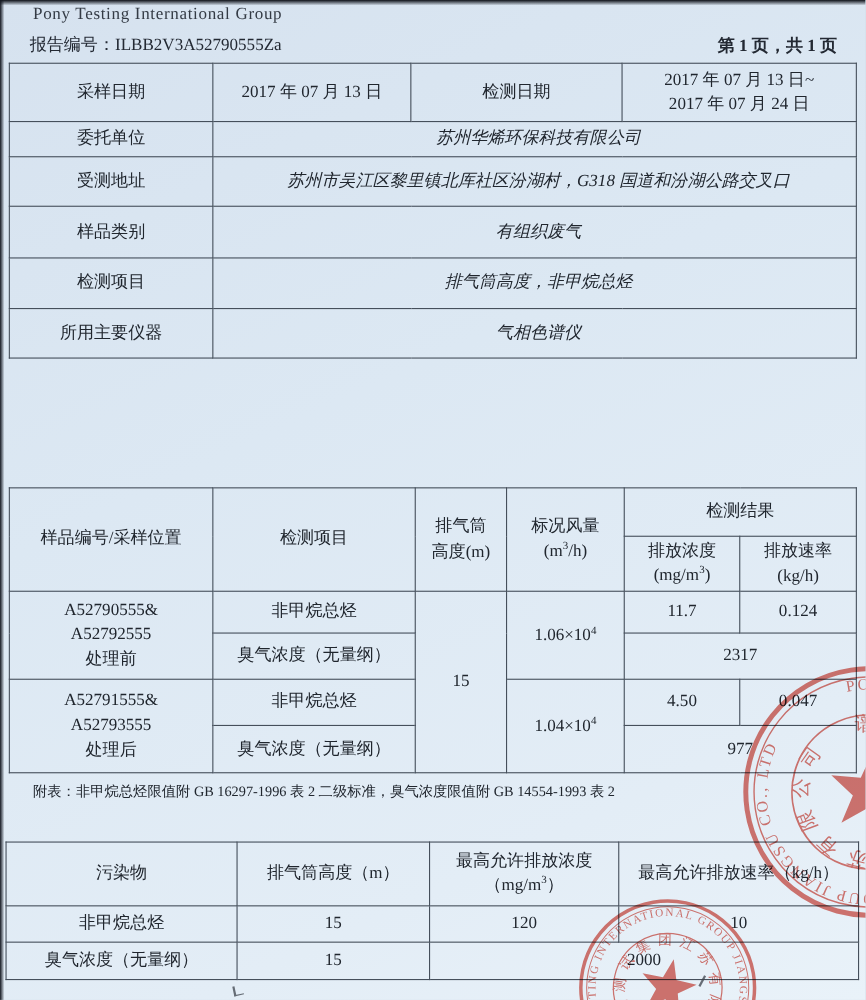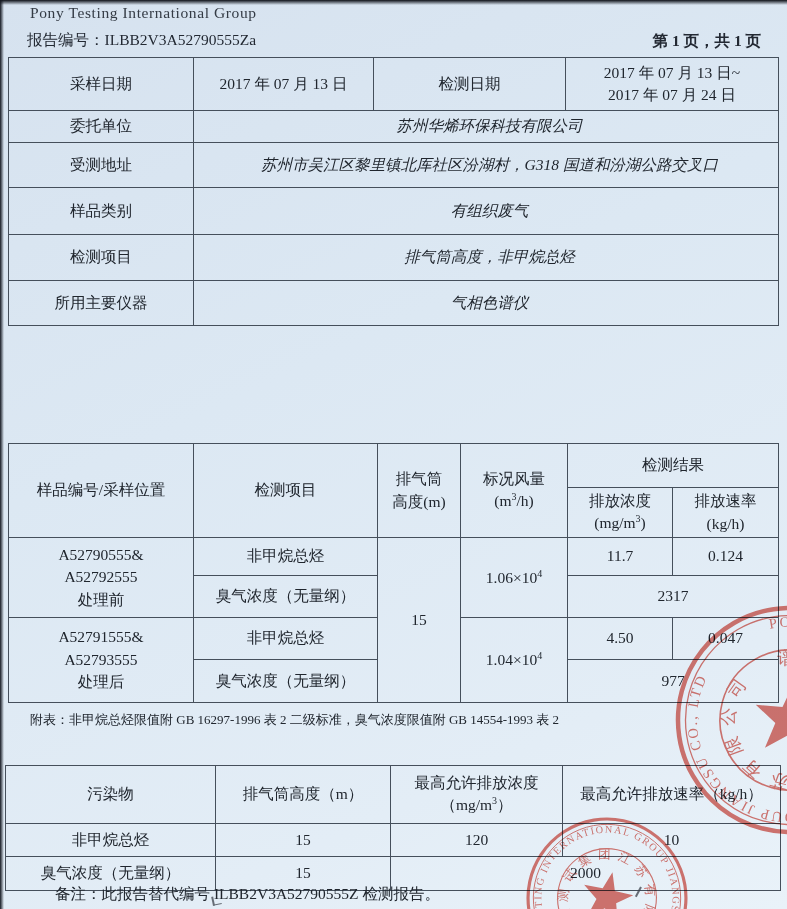--- a/index.html
+++ b/index.html
@@ -190,21 +190,20 @@
       <td>10</td>
     </tr>
     <tr style="height:34px">
       <td>臭气浓度（无量纲）</td>
       <td>15</td>
       <td colspan="2">2000</td>
     </tr>
   </tbody>
     </table>
 
-  <div class="footer-note">备注：此报告替代编号 ILBB2V3A52790555Z 检测报告。</div>
 
   <div class="pen-mark pen-1"></div>
   <div class="pen-mark pen-2"></div>
 
   <svg class="seal seal-1" width="244" height="244" viewBox="-122 -122 244 244" style="color: rgb(217, 90, 80);">
     <defs>
       <path id="ringEN" d="M -28,89 A 93,93 0 1,1 28,89"></path>
       <path id="ringCN" d="M -16,53.6 A 56,56 0 1,1 16,53.6"></path>
     </defs>
     <circle class="ring" cx="0" cy="0" r="112" stroke-width="4.5"></circle>

